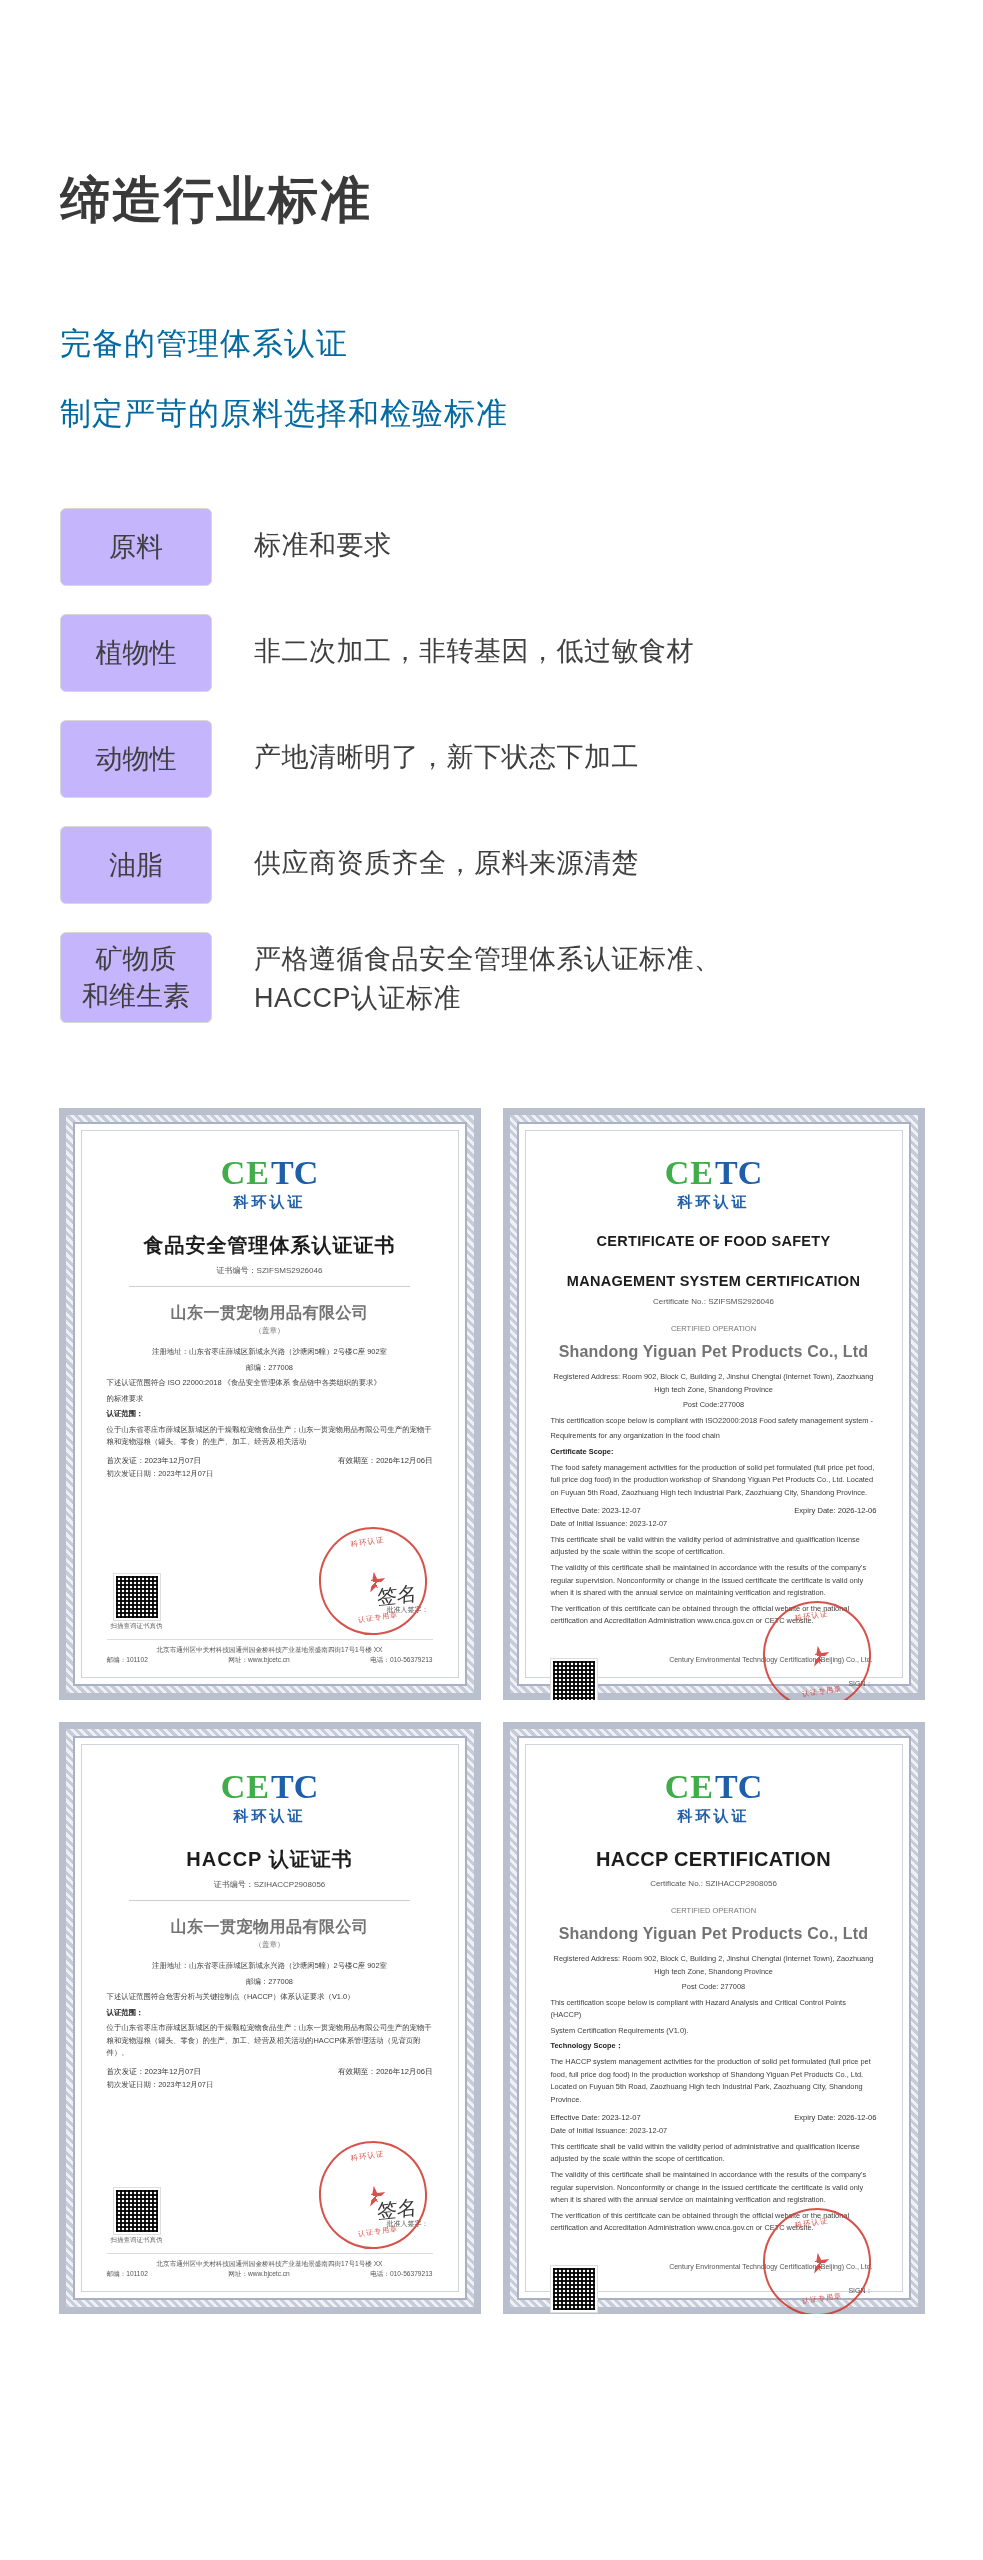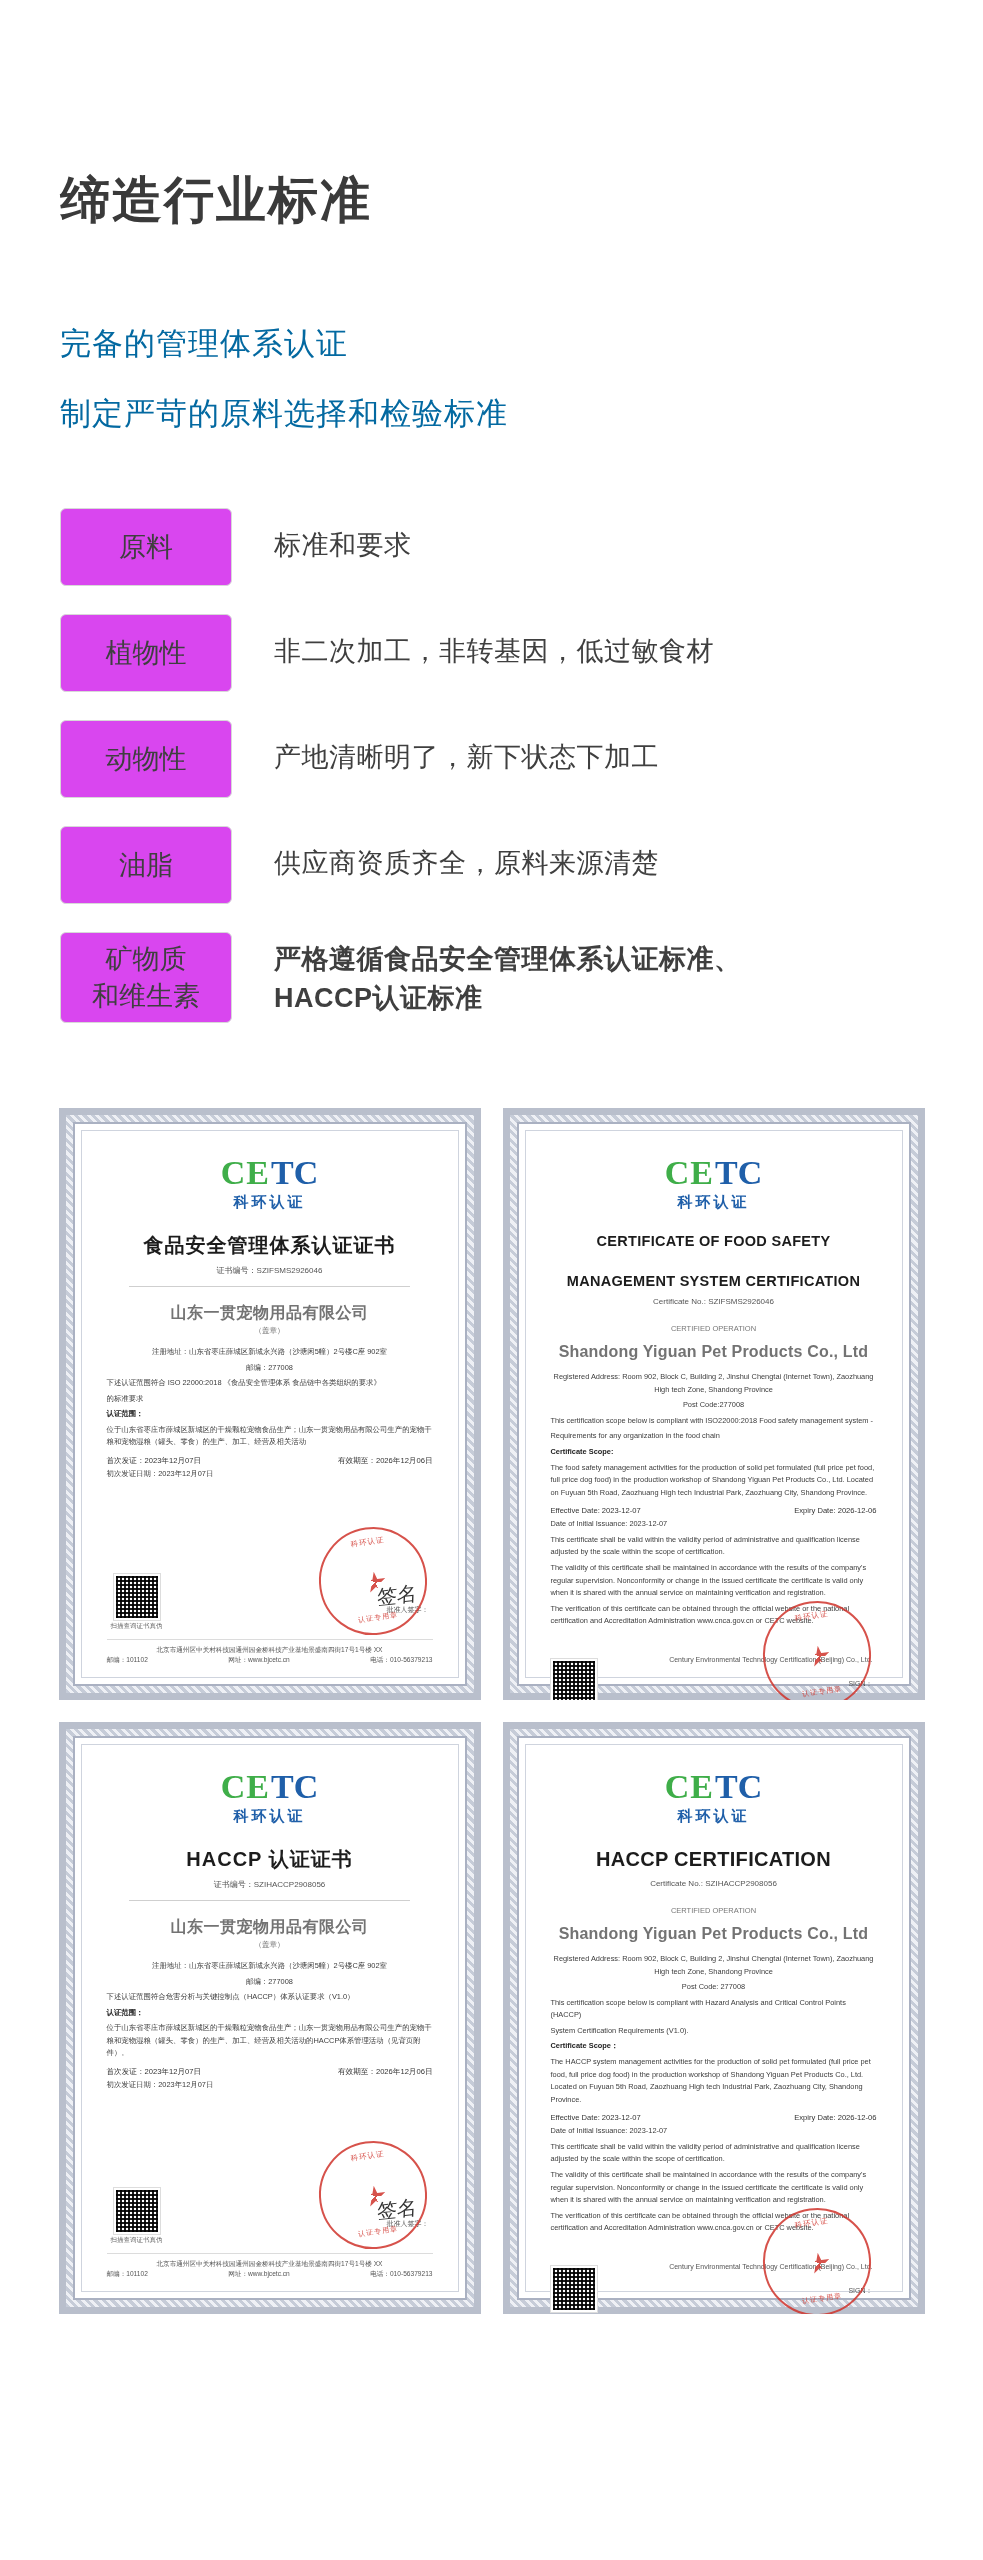--- a/index.html
+++ b/index.html
@@ -31,45 +31,45 @@
   }
 
   
   .rows { margin-top: 70px; padding-left: 60px; }
   .row {
     display: flex;
     align-items: flex-start;
     margin-bottom: 28px;
   }
   .row-tag {
-    width: 172px;
+    width: 152px;
     min-height: 78px;
     border: 1px solid #d8d8d8;
     border-radius: 6px;
     display: flex;
     flex-direction: column;
     align-items: center;
     justify-content: center;
     font-size: 27px;
     color: #3f3f3f;
     line-height: 1.35;
     padding: 8px 4px;
-    background: #d946ef;
+    background: #c4b5fd;
     flex: 0 0 auto;
   }
   .row-tag span { display: block; text-align: center; white-space: nowrap; }
   .row-desc {
     margin-left: 42px;
     font-size: 27px;
     color: #3f3f3f;
     line-height: 1.45;
     padding-top: 18px;
     letter-spacing: 0.5px;
   }
-  .row-desc .l2 { display: block; font-weight: bold; }
+  .row-desc .l2 { display: block; }
   .row.tall .row-desc { padding-top: 8px; }
 
   
   .certs {
     margin-top: 85px;
     display: grid;
     grid-template-columns: repeat(2, 422px);
     justify-content: center;
     gap: 22px 22px;
   }
@@ -512,21 +512,21 @@
         <div class="cert-title en2">HACCP CERTIFICATION</div>
         <div class="cert-certno">Certificate No.: SZIHACCP2908056</div>
         <div class="cert-rule"></div>
         <div class="cert-sublabel">CERTIFIED OPERATION</div>
         <div class="cert-company en">Shandong Yiguan Pet Products Co., Ltd</div>
         <div class="cert-body">
           <p class="center">Registered Address: Room 902, Block C, Building 2, Jinshui Chengtai (Internet Town), Zaozhuang High tech Zone, Shandong Province</p>
           <p class="center">Post Code: 277008</p>
           <p>This certification scope below is compliant with Hazard Analysis and Critical Control Points (HACCP)</p>
           <p>System Certification Requirements (V1.0).</p>
-          <p class="b">Certificate Scope：</p>
+          <p class="b">Technology Scope：</p>
           <p>The HACCP system management activities for the production of solid pet formulated (full price pet food, full price dog food) in the production workshop of Shandong Yiguan Pet Products Co., Ltd. Located on Fuyuan 5th Road, Zaozhuang High tech Industrial Park, Zaozhuang City, Shandong Province.</p>
           <div class="cert-dates">
             <span>Effective Date: 2023-12-07</span>
             <span>Expiry Date: 2026-12-06</span>
           </div>
           <p>Date of Initial Issuance: 2023-12-07</p>
           <p>This certificate shall be valid within the validity period of administrative and qualification license adjusted by the scale within the scope of certification.</p>
           <p>The validity of this certificate shall be maintained in accordance with the results of the company's regular supervision. Nonconformity or change in the issued certificate the certificate is valid only when it is shared with the annual service on maintaining verification and registration.</p>
           <p>The verification of this certificate can be obtained through the official website or the national certification and Accreditation Administration www.cnca.gov.cn or CETC website.</p>
         </div>

